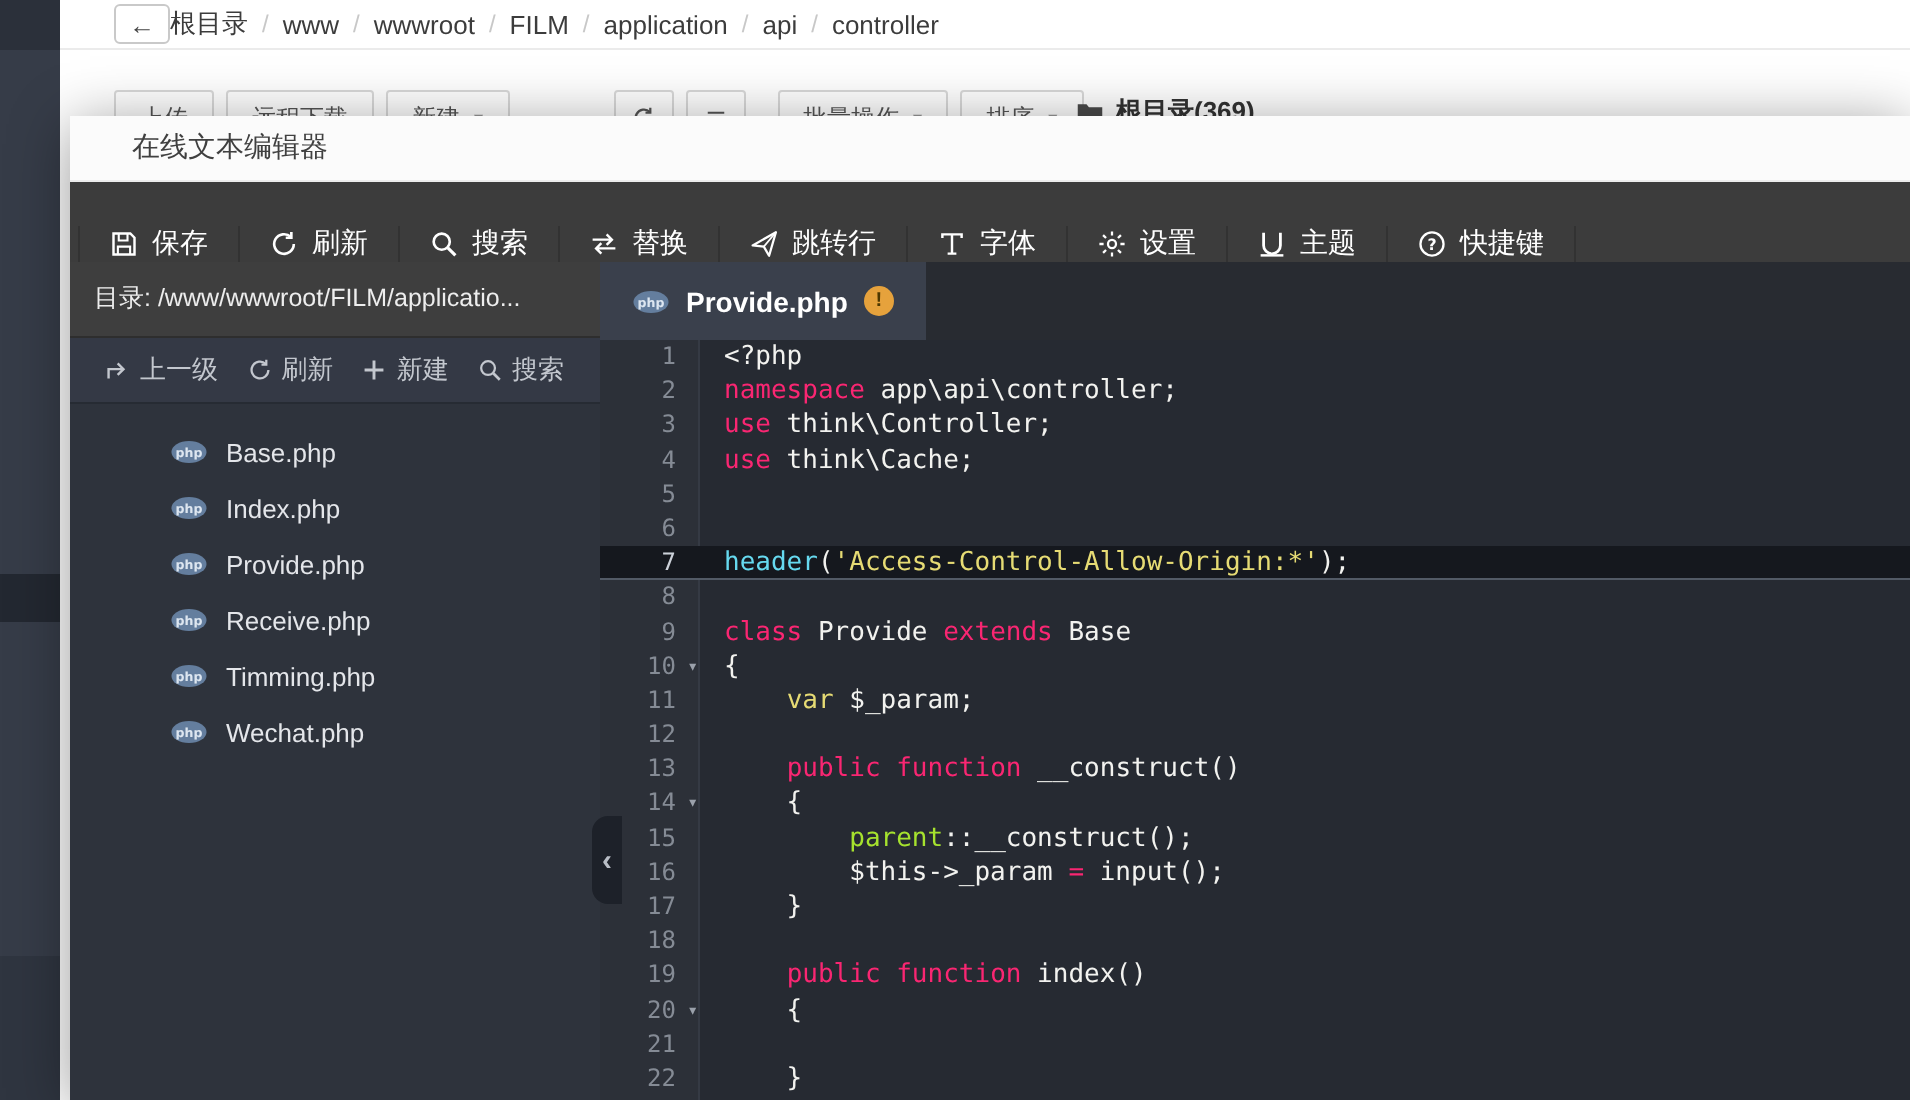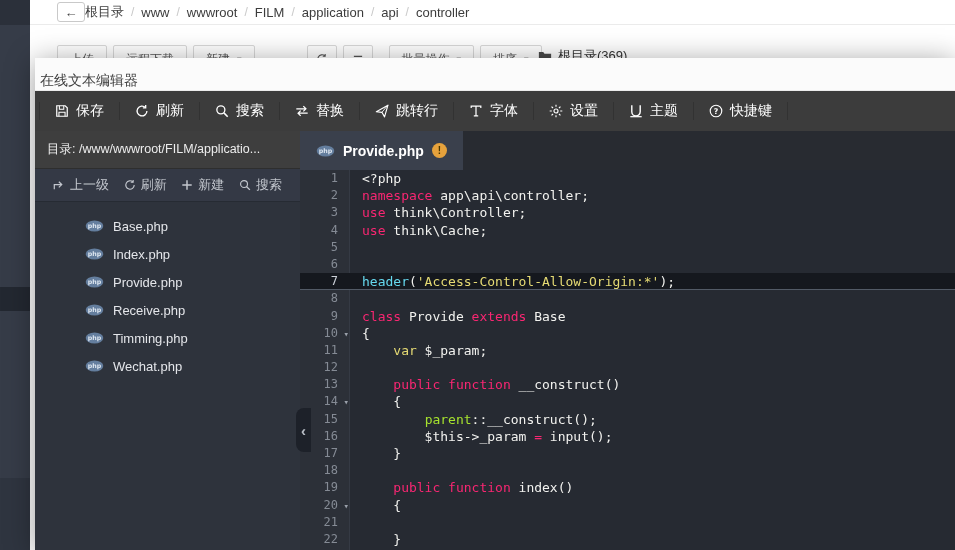--- a/index.html
+++ b/index.html
@@ -20,31 +20,31 @@
   .crumb:first-child{margin-left:0}
   .crumb-sep{color:#c8c8c8;font-size:12px}
 
   
   .fm-row{position:absolute;left:57px;top:45px;display:flex;z-index:1}
   .fm-btn{height:28px;border:1px solid #d9d9d9;border-radius:2px;background:#fff;color:#555;font-size:12px;display:inline-flex;align-items:center;gap:5px;padding:0 12px;margin-right:6px;cursor:pointer}
   .fm-btn:nth-child(4){margin-left:46px;padding:0 8px}
   .fm-btn:nth-child(5){padding:0 8px}
   .fm-btn:nth-child(6){margin-left:10px}
   .fm-caret{color:#999;font-size:9px;margin-left:2px}
-  .fm-dir{position:absolute;left:538px;top:47px;display:flex;align-items:center;gap:6px;font-size:13px;font-weight:normal;color:#333;z-index:1}
+  .fm-dir{position:absolute;left:538px;top:47px;display:flex;align-items:center;gap:6px;font-size:13px;font-weight:bold;color:#333;z-index:1}
 
   .ic{display:inline-flex;width:14px;height:14px;flex:none}
   .ic svg{width:100%;height:100%}
   .ic-sm{width:12px;height:12px}
   .ic-php{width:19px;height:12px}
 
   
   .modal{position:absolute;left:35px;top:58px;width:920px;height:492px;display:flex;flex-direction:column;background:#2e333d;box-shadow:0 4px 28px rgba(0,0,0,.4);z-index:10}
-  .m-header{height:33px;flex:none;background:#fbfbfb;border-bottom:1px solid #ececec;display:flex;align-items:flex-end;padding-left:5px;font-size:14px;color:#404040}
-  .m-toolbar{height:40px;flex:none;background:#3c3c3c;display:flex;align-items:center;padding-left:4px}
+  .m-header{height:33px;flex:none;background:#fbfbfb;border-bottom:1px solid #ececec;display:flex;align-items:center;padding-left:31px;font-size:14px;color:#404040}
+  .m-toolbar{height:40px;flex:none;background:#3c3c3c;display:flex;align-items:flex-end;padding-left:4px}
   .ed-btn{display:flex;align-items:center;gap:7px;padding:0 15px;color:#fff;font-size:14px;border-right:1px solid #323232;cursor:pointer}
   .ed-btn:first-child{border-left:1px solid #323232}
 
   .m-body{flex:1;display:flex;position:relative;min-height:0}
   .fpanel{width:265px;flex:none;display:flex;flex-direction:column;background:#2e333c}
   .fpath{height:38px;flex:none;background:#3e3e3e;border-bottom:1px solid #2e2e2e;color:#ededed;font-size:12.5px;display:flex;align-items:center;padding-left:12px;white-space:nowrap;overflow:hidden}
   .factions{height:33px;flex:none;background:#343945;border-bottom:1px solid #262b33;display:flex;align-items:center;justify-content:space-between;padding:0 18px;color:#c3c7ce;font-size:13px}
   .fact{display:flex;align-items:center;gap:5px;cursor:pointer}
   .flist{flex:1;padding-top:10px;overflow:hidden}
   .fitem{height:28px;display:flex;align-items:center;gap:9px;padding-left:50px;color:#e4e6ea;font-size:13px;cursor:pointer}

